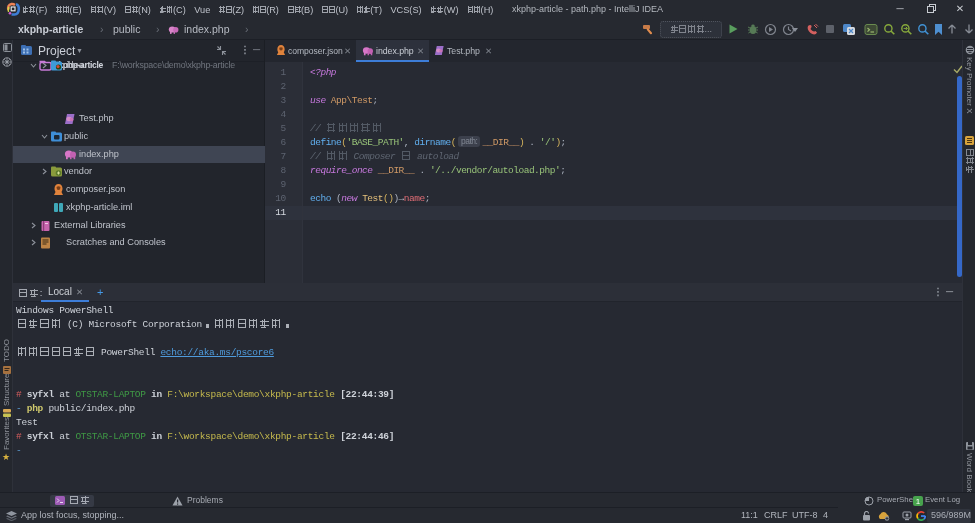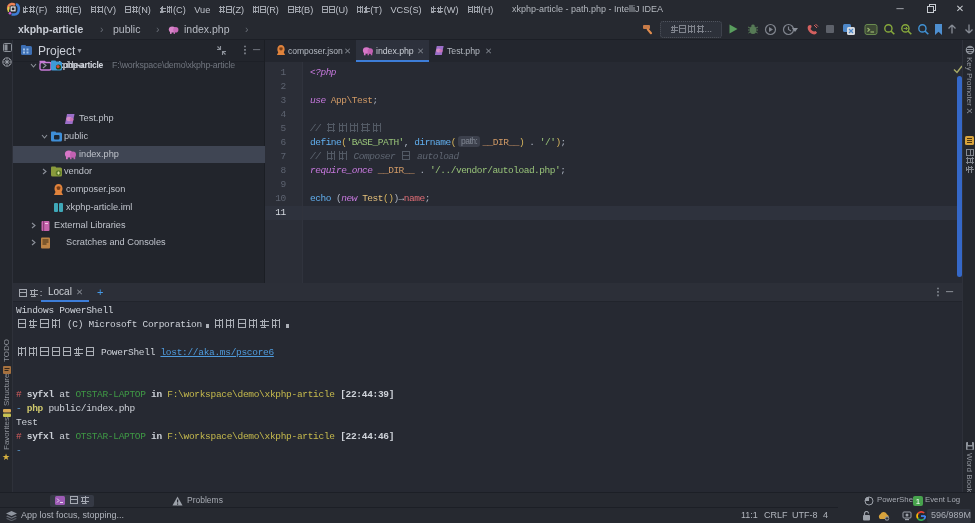--- a/index.html
+++ b/index.html
@@ -496,21 +496,21 @@
       <span class="abs" style="left:35px;top:0;line-height:18px;font-size:10px;color:#ced2d8">Local</span>
       <span class="abs" style="left:63px;top:0;line-height:18px;font-size:8.5px;color:#878c95">✕</span>
       <div class="abs" style="left:28px;top:16.5px;width:48px;height:2.5px;background:#3d7dd8"></div>
       <span class="abs" style="left:84px;top:0;line-height:18px;font-size:11px;color:#459ae8">+</span>
       <span class="abs" style="left:920px;top:0;line-height:18px;font-size:10px;color:#8d929b;font-weight:bold">⋮</span>
       <span class="abs" style="left:933px;top:0;line-height:17px;font-size:10px;color:#aeb2ba">─</span>
     </div>
     <div id="tbody" class="term-t">
       <div class="tl" style="top:1.5px">Windows PowerShell</div>
       <div class="tl" style="top:15.5px"><i class="cj c1"></i><i class="cj c4"></i><i class="cj c1"></i><i class="cj c2"></i> (C) Microsoft Corporation<i class="cj cp"></i><i class="cj c2"></i><i class="cj c2"></i><i class="cj c1"></i><i class="cj c2"></i><i class="cj c4"></i><i class="cj c2"></i><i class="cj cp"></i></div>
-      <div class="tl" style="top:43.5px"><i class="cj c2"></i><i class="cj c2"></i><i class="cj c1"></i><i class="cj c1"></i><i class="cj c1"></i><i class="cj c4"></i><i class="cj c1"></i> PowerShell <span class="tlink">lost://aka.ms/pscore6</span></div>
+      <div class="tl" style="top:43.5px"><i class="cj c2"></i><i class="cj c2"></i><i class="cj c1"></i><i class="cj c1"></i><i class="cj c1"></i><i class="cj c4"></i><i class="cj c1"></i> PowerShell <span class="tlink">echo://aka.ms/pscore6</span></div>
       <div class="tl" style="top:85.5px"><span class="tred">#</span> <span class="tb">syfxl</span> at <span class="tgreen">OTSTAR-LAPTOP</span> <span class="tb">in</span> <span class="tyellow">F:\workspace\demo\xkphp-article</span> <span class="tb">[22:44:39]</span></div>
       <div class="tl" style="top:99.5px"><span class="tblue">-</span> <span class="tb" style="color:#cfc96d">php</span> public/index.php</div>
       <div class="tl" style="top:113.5px">Test</div>
       <div class="tl" style="top:127.5px"><span class="tred">#</span> <span class="tb">syfxl</span> at <span class="tgreen">OTSTAR-LAPTOP</span> <span class="tb">in</span> <span class="tyellow">F:\workspace\demo\xkphp-article</span> <span class="tb">[22:44:46]</span></div>
       <div class="tl" style="top:141.5px"><span class="tblue">-</span></div>
     </div>
   </div>
 <div id="twbar" class="abs">
     <div class="abs" style="left:50px;top:1.5px;width:44px;height:12.5px;background:#363a45;border-radius:2px"></div>
     <span class="abs" style="left:55px;top:3px">

